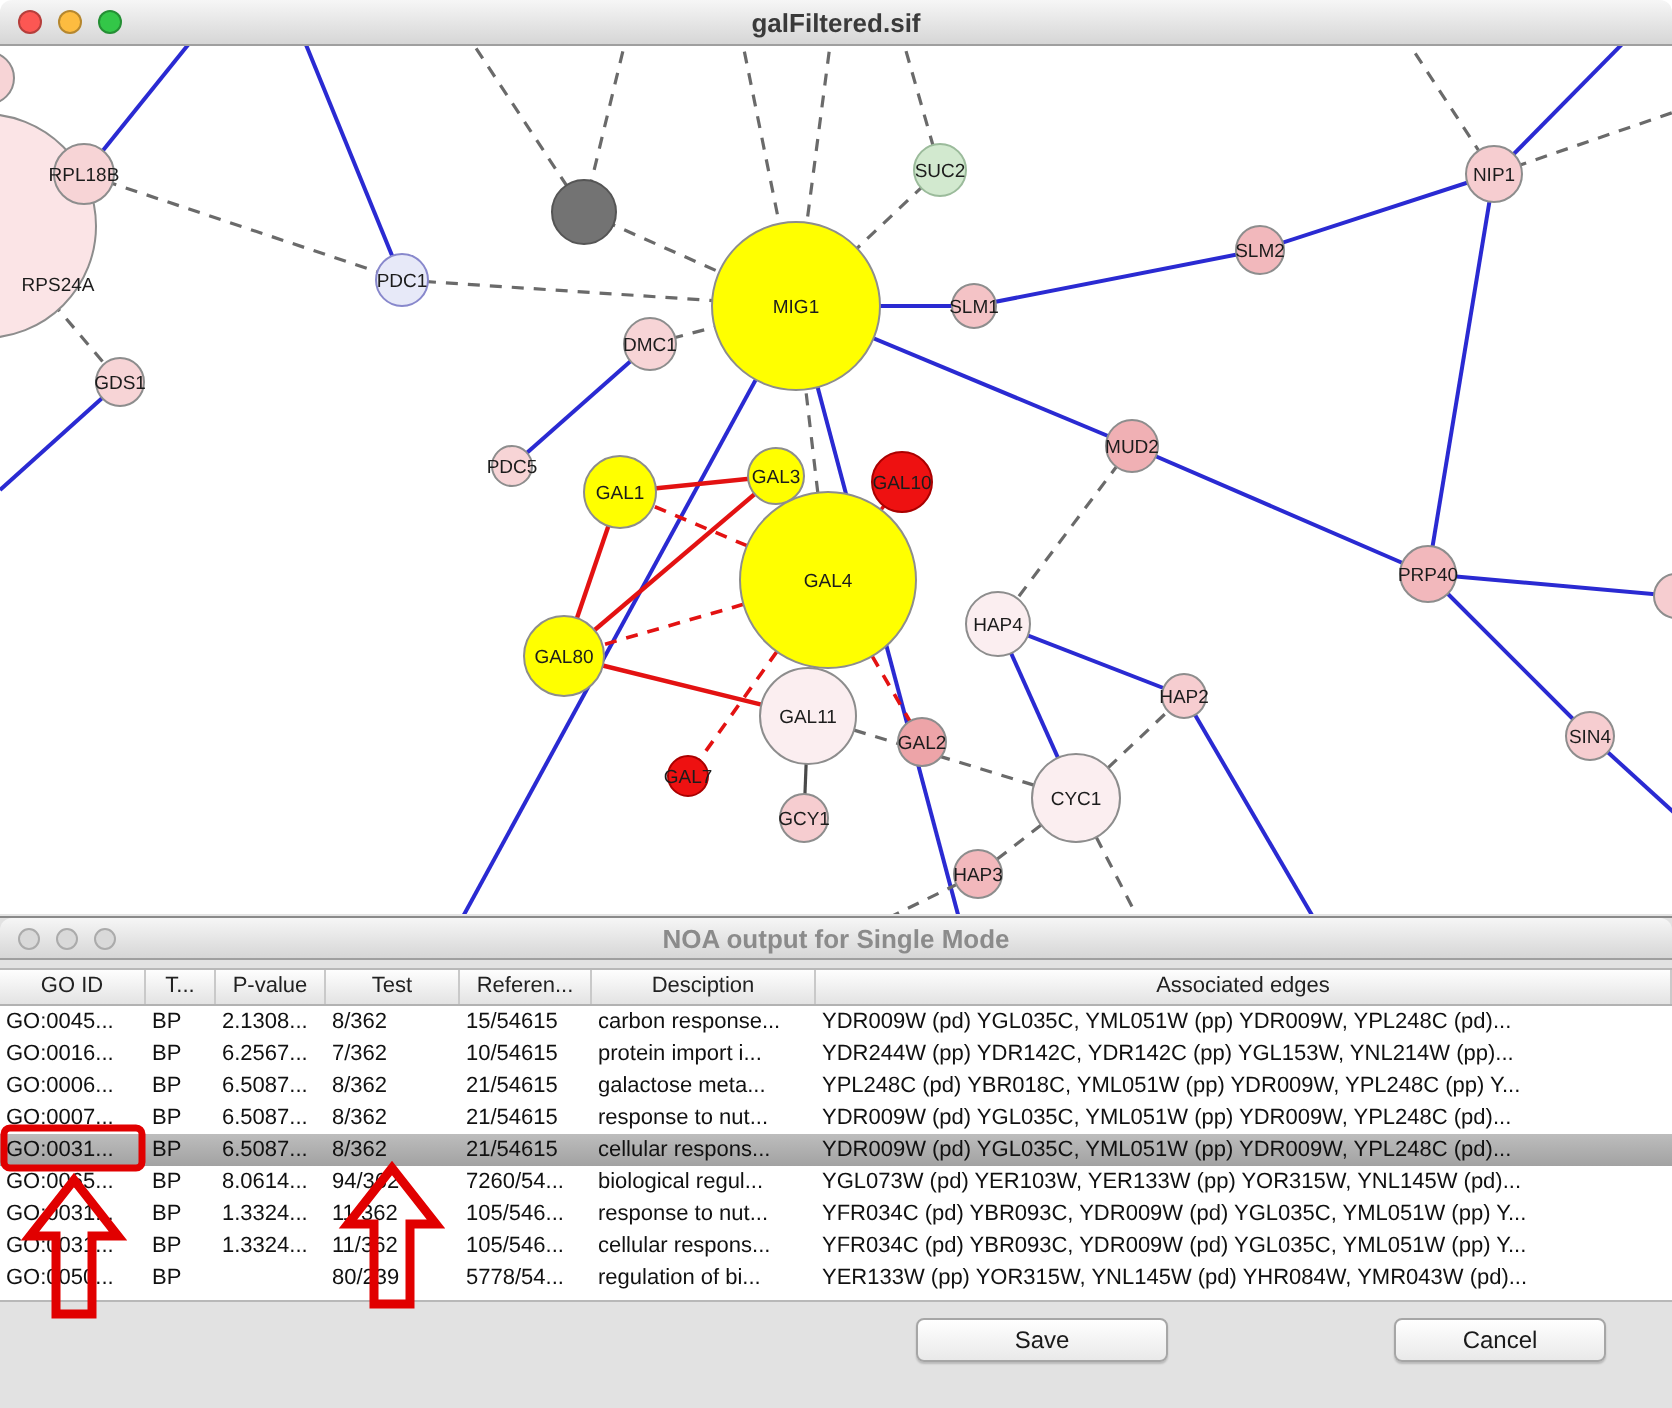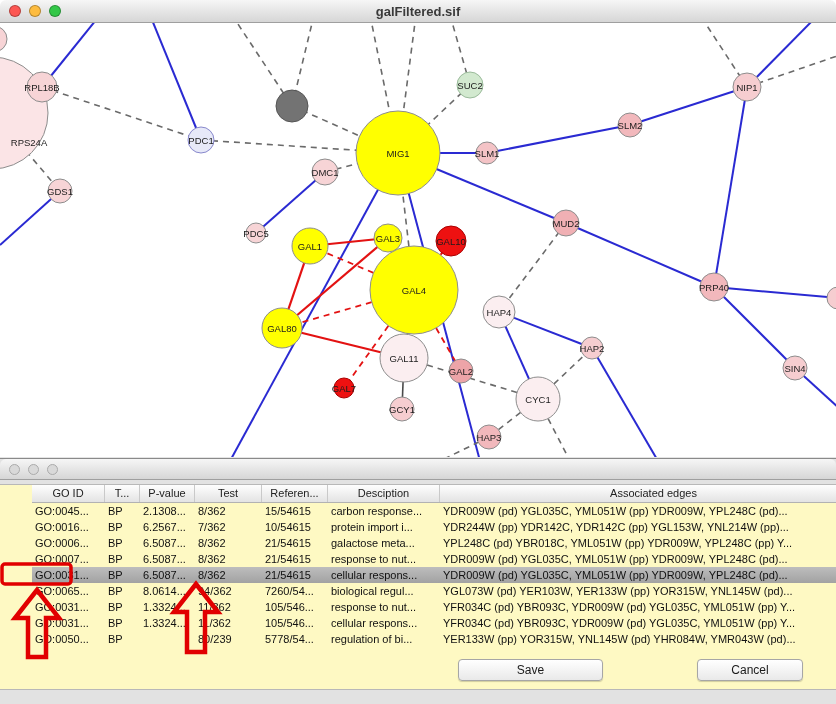--- a/index.html
+++ b/index.html
@@ -20,34 +20,34 @@
   .inactive .title{color:#8b8b8b;}
   .canvas{position:absolute;top:23px;left:0;width:836px;height:434px;background:#fff;overflow:hidden;}
   #graph{position:absolute;left:0;top:0;}
   #graph text{font-family:"Liberation Sans",sans-serif;font-size:9.5px;fill:#1c1c1c;}
   #graph circle{stroke-width:1;}
 
   .win-bottom{position:absolute;left:0;top:458px;width:836px;height:246px;background:#e2e2e2;border-top:1px solid #8a8a8a;box-sizing:border-box;}
   .win-bottom .titlebar{height:20px;}
 
   
-  .table-wrap{position:absolute;left:0;top:25px;width:836px;height:206px;background:#fef9c3;
-    border-top:1px solid #b8b8b8;border-bottom:1px solid #b8b8b8;box-sizing:border-box;overflow:hidden;padding-left:32px;}
+  .table-wrap{position:absolute;left:0;top:25px;width:836px;height:167px;background:#ffffff;
+    border-top:1px solid #b8b8b8;border-bottom:1px solid #b8b8b8;box-sizing:border-box;overflow:hidden;}
   .thead{display:flex;height:17px;background:linear-gradient(#fefefe,#e3e3e3);border-bottom:1px solid #b2b2b2;}
   .th{box-sizing:border-box;border-right:1px solid #c9c9c9;font-size:11px;line-height:16px;text-align:center;
       color:#222;overflow:hidden;white-space:nowrap;flex:none;}
   .tr{display:flex;height:16px;line-height:16px;}
   .tr.selected{background:linear-gradient(#bdbdbd,#a2a2a2);}
   .td{box-sizing:border-box;padding-left:3px;font-size:11px;color:#111;overflow:hidden;white-space:nowrap;flex:none;}
 
   
   .btn{position:absolute;height:22px;border:1px solid #a6a6a6;border-radius:4px;
     background:linear-gradient(#ffffff,#e9e9e9);font-size:12px;color:#1a1a1a;
     font-family:"Liberation Sans",sans-serif;box-shadow:0 1px 1px rgba(0,0,0,0.18);}
-  .btn-save{left:458px;top:200px;width:145px;}
+  .btn-save{left:458px;top:200px;width:126px;}
   .btn-cancel{left:697px;top:200px;width:106px;}
 
   
   .overlay{position:absolute;left:0;top:0;z-index:40;pointer-events:none;}
 </style>
 </head>
 <body>
 
 <div class="screen">
 
@@ -174,20 +174,21 @@
     </div>
   </section>
 
   <section class="win-bottom inactive">
     <div class="titlebar">
       <div class="lights">
         <span class="light gray"></span>
         <span class="light gray"></span>
         <span class="light gray"></span>
       </div>
+      <span class="title">NOA output for Single Mode</span>
     </div>
 
     <div class="table-wrap">
       <div class="thead" id="thead">
           <div class="th" style="width: 73px;">GO ID</div>
           <div class="th" style="width: 35px;">T...</div>
           <div class="th" style="width: 55px;">P-value</div>
           <div class="th" style="width: 67px;">Test</div>
           <div class="th" style="width: 66px;">Referen...</div>
           <div class="th" style="width: 112px;">Desciption</div>

